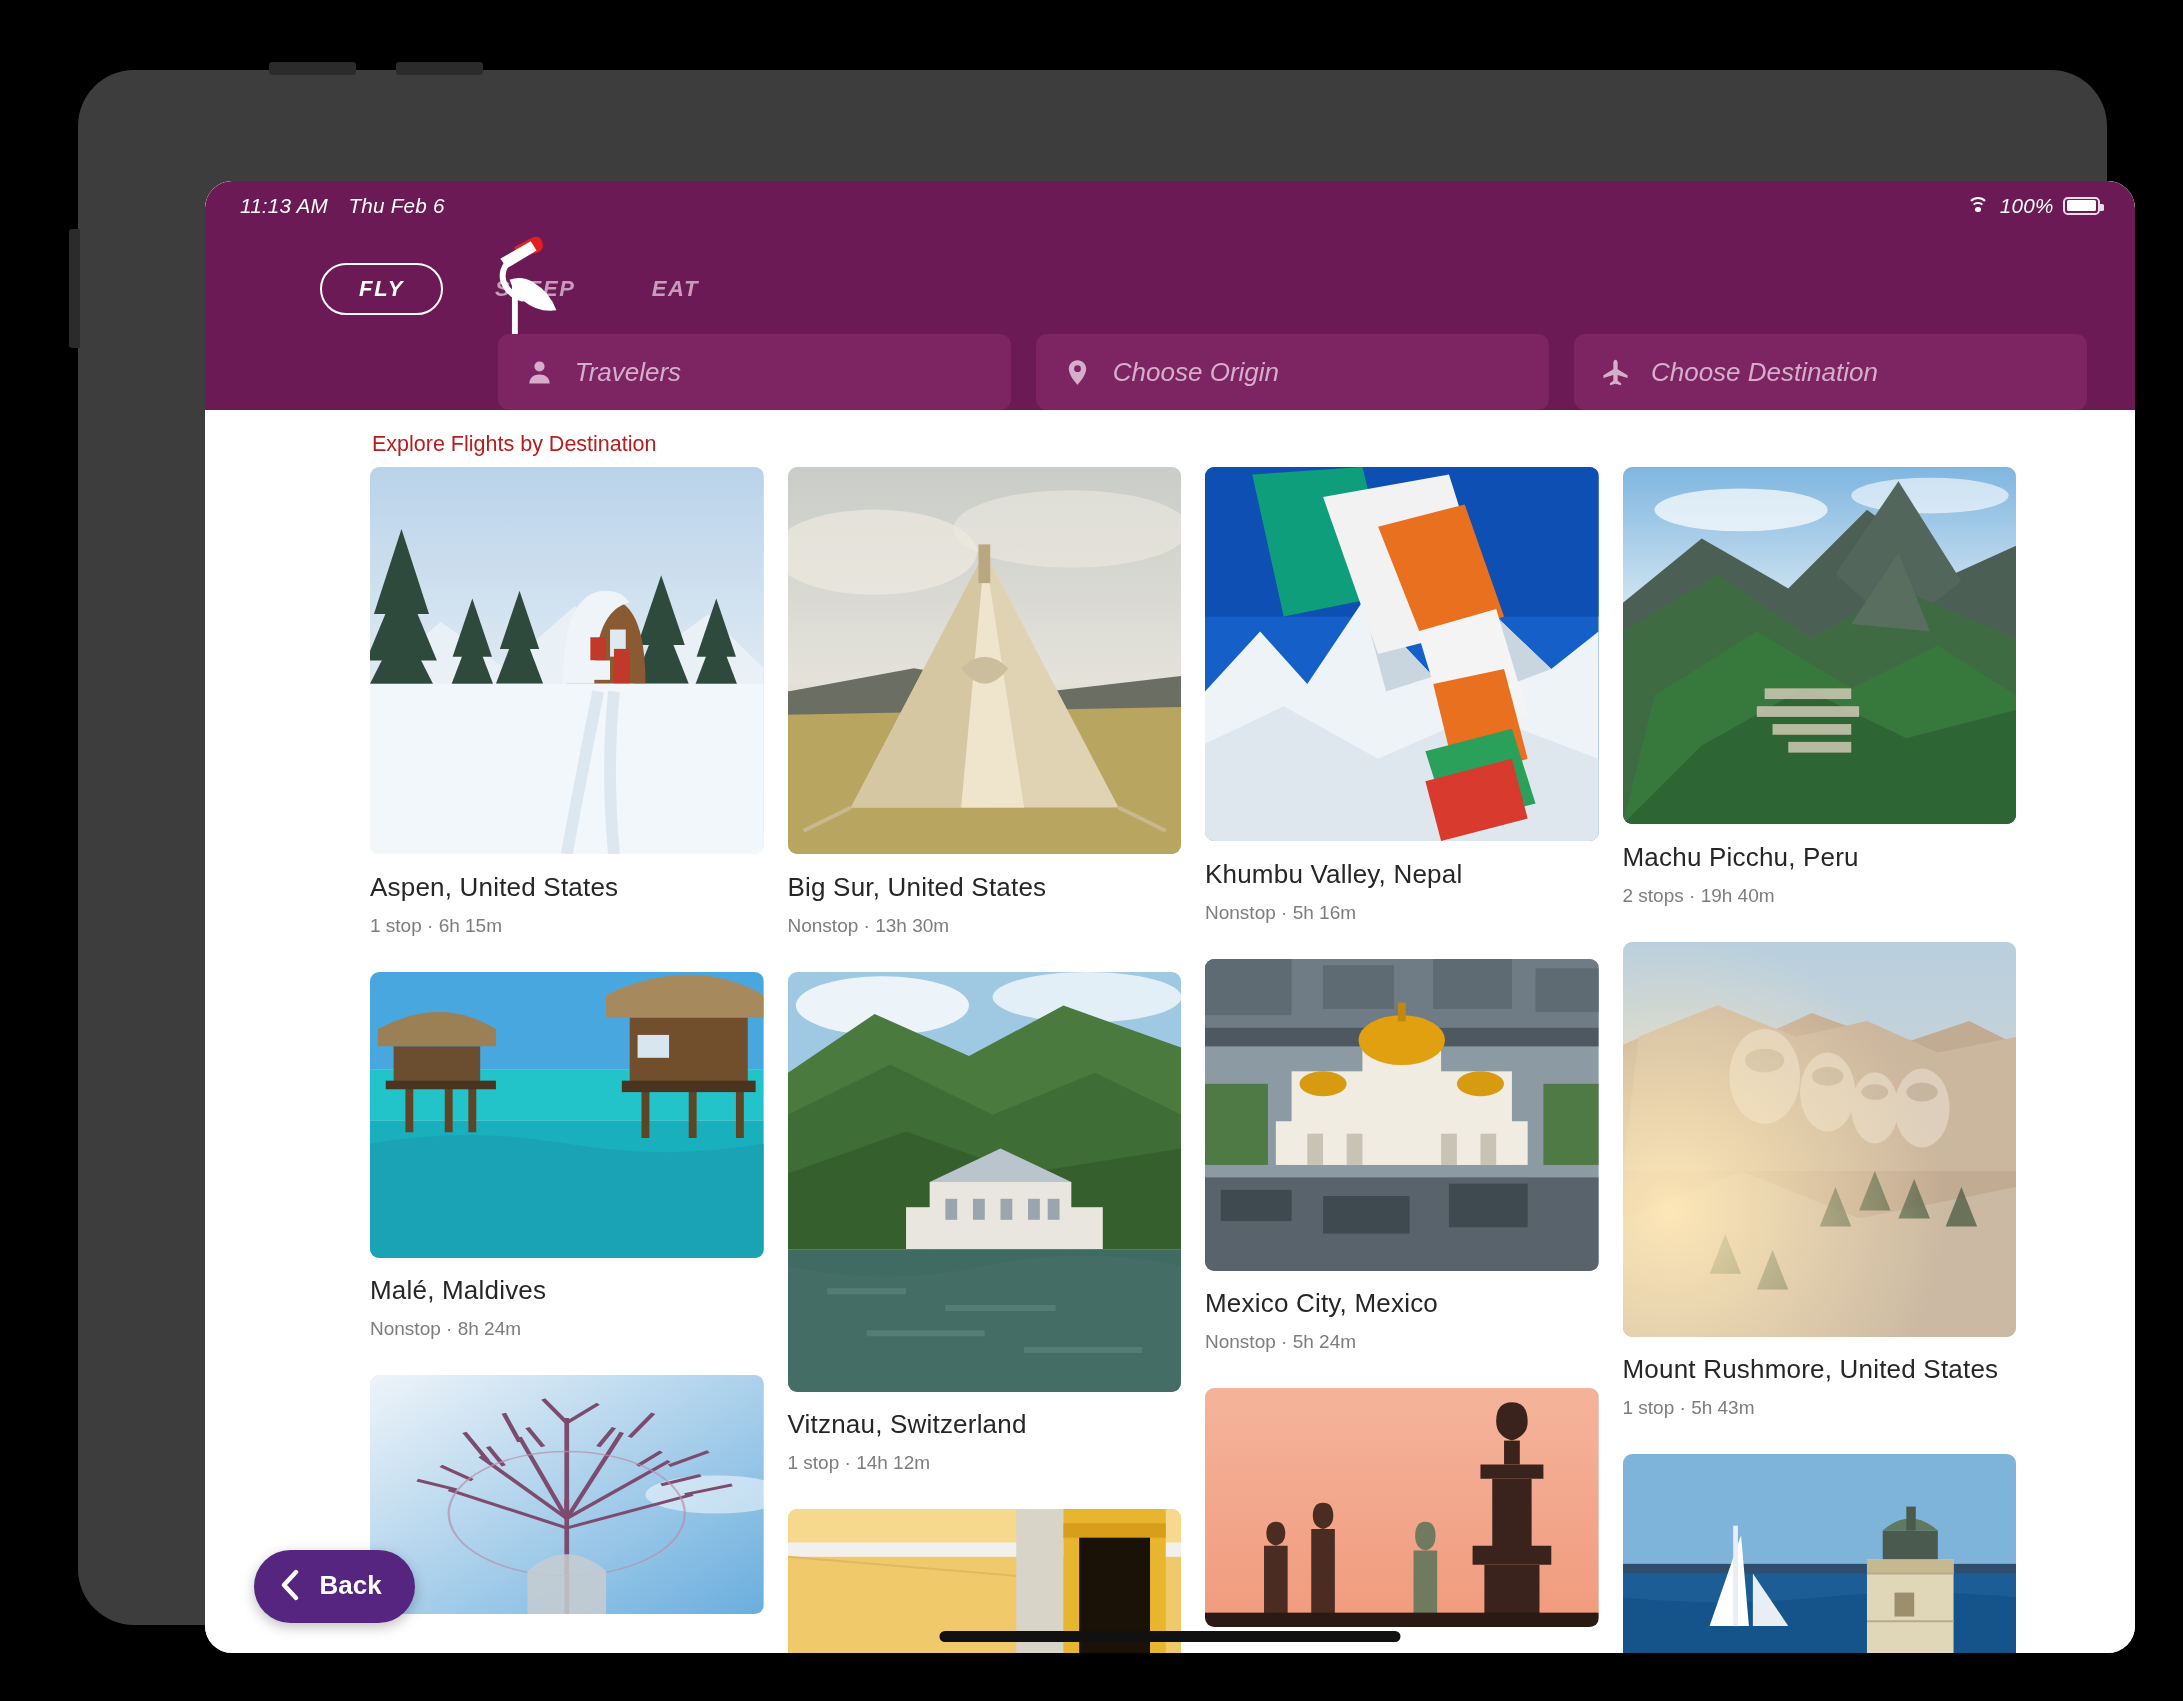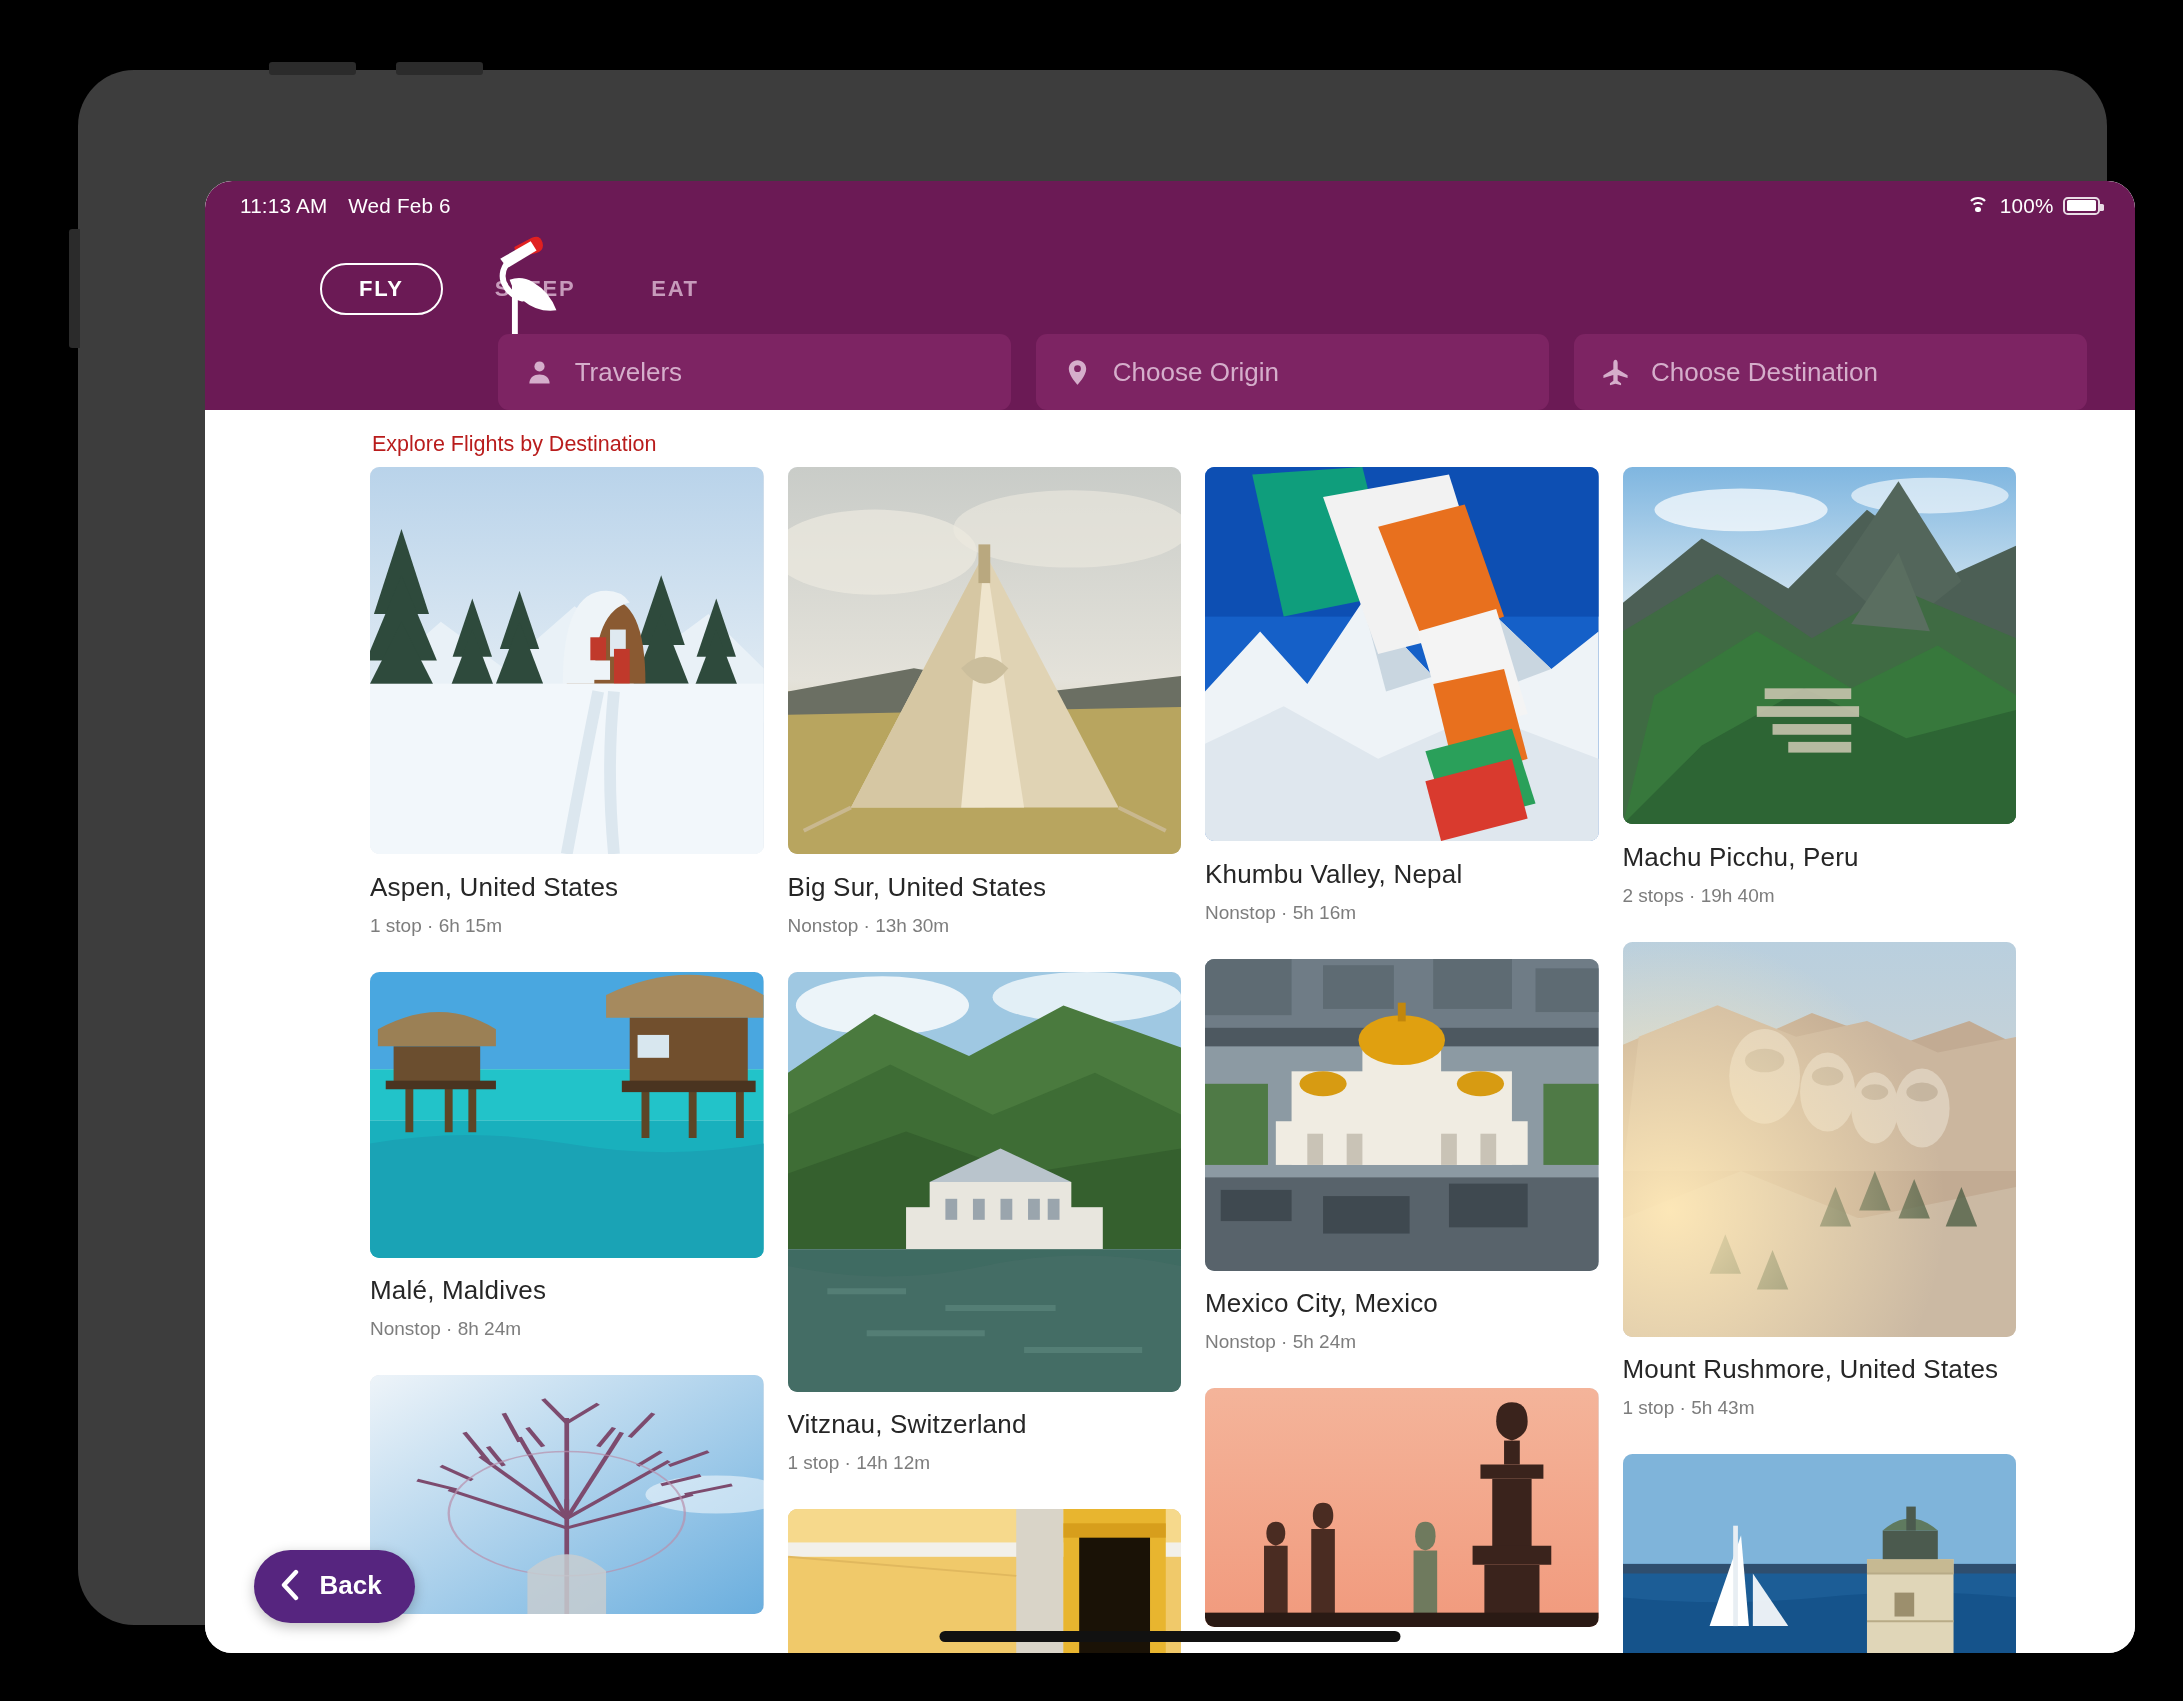--- a/index.html
+++ b/index.html
@@ -206,26 +206,26 @@
 </head>
 <body>
 
 <div id="device-frame">
   <div class="hw-btn" id="hw-top-btn-1"></div>
   <div class="hw-btn" id="hw-top-btn-2"></div>
   <div class="hw-btn" id="hw-side-btn"></div>
 
   <div id="screen">
 
-    <div id="app-header" style="background: rgb(107, 26, 85);">
+    <div id="app-header" style="background: rgb(107, 26, 85); font-style: italic;">
 
       <div id="status-bar">
         <div id="status-left">
           <span>11:13 AM</span>
-          <span>Wed Feb 6</span>
+          <span>Thu Feb 6</span>
         </div>
         <div id="status-right">
           <span class="wifi-glyph">
               <i></i>
               <i></i>
               <i></i>
             </span>
           <span>100%</span>
           <span class="battery">
               <span></span>

